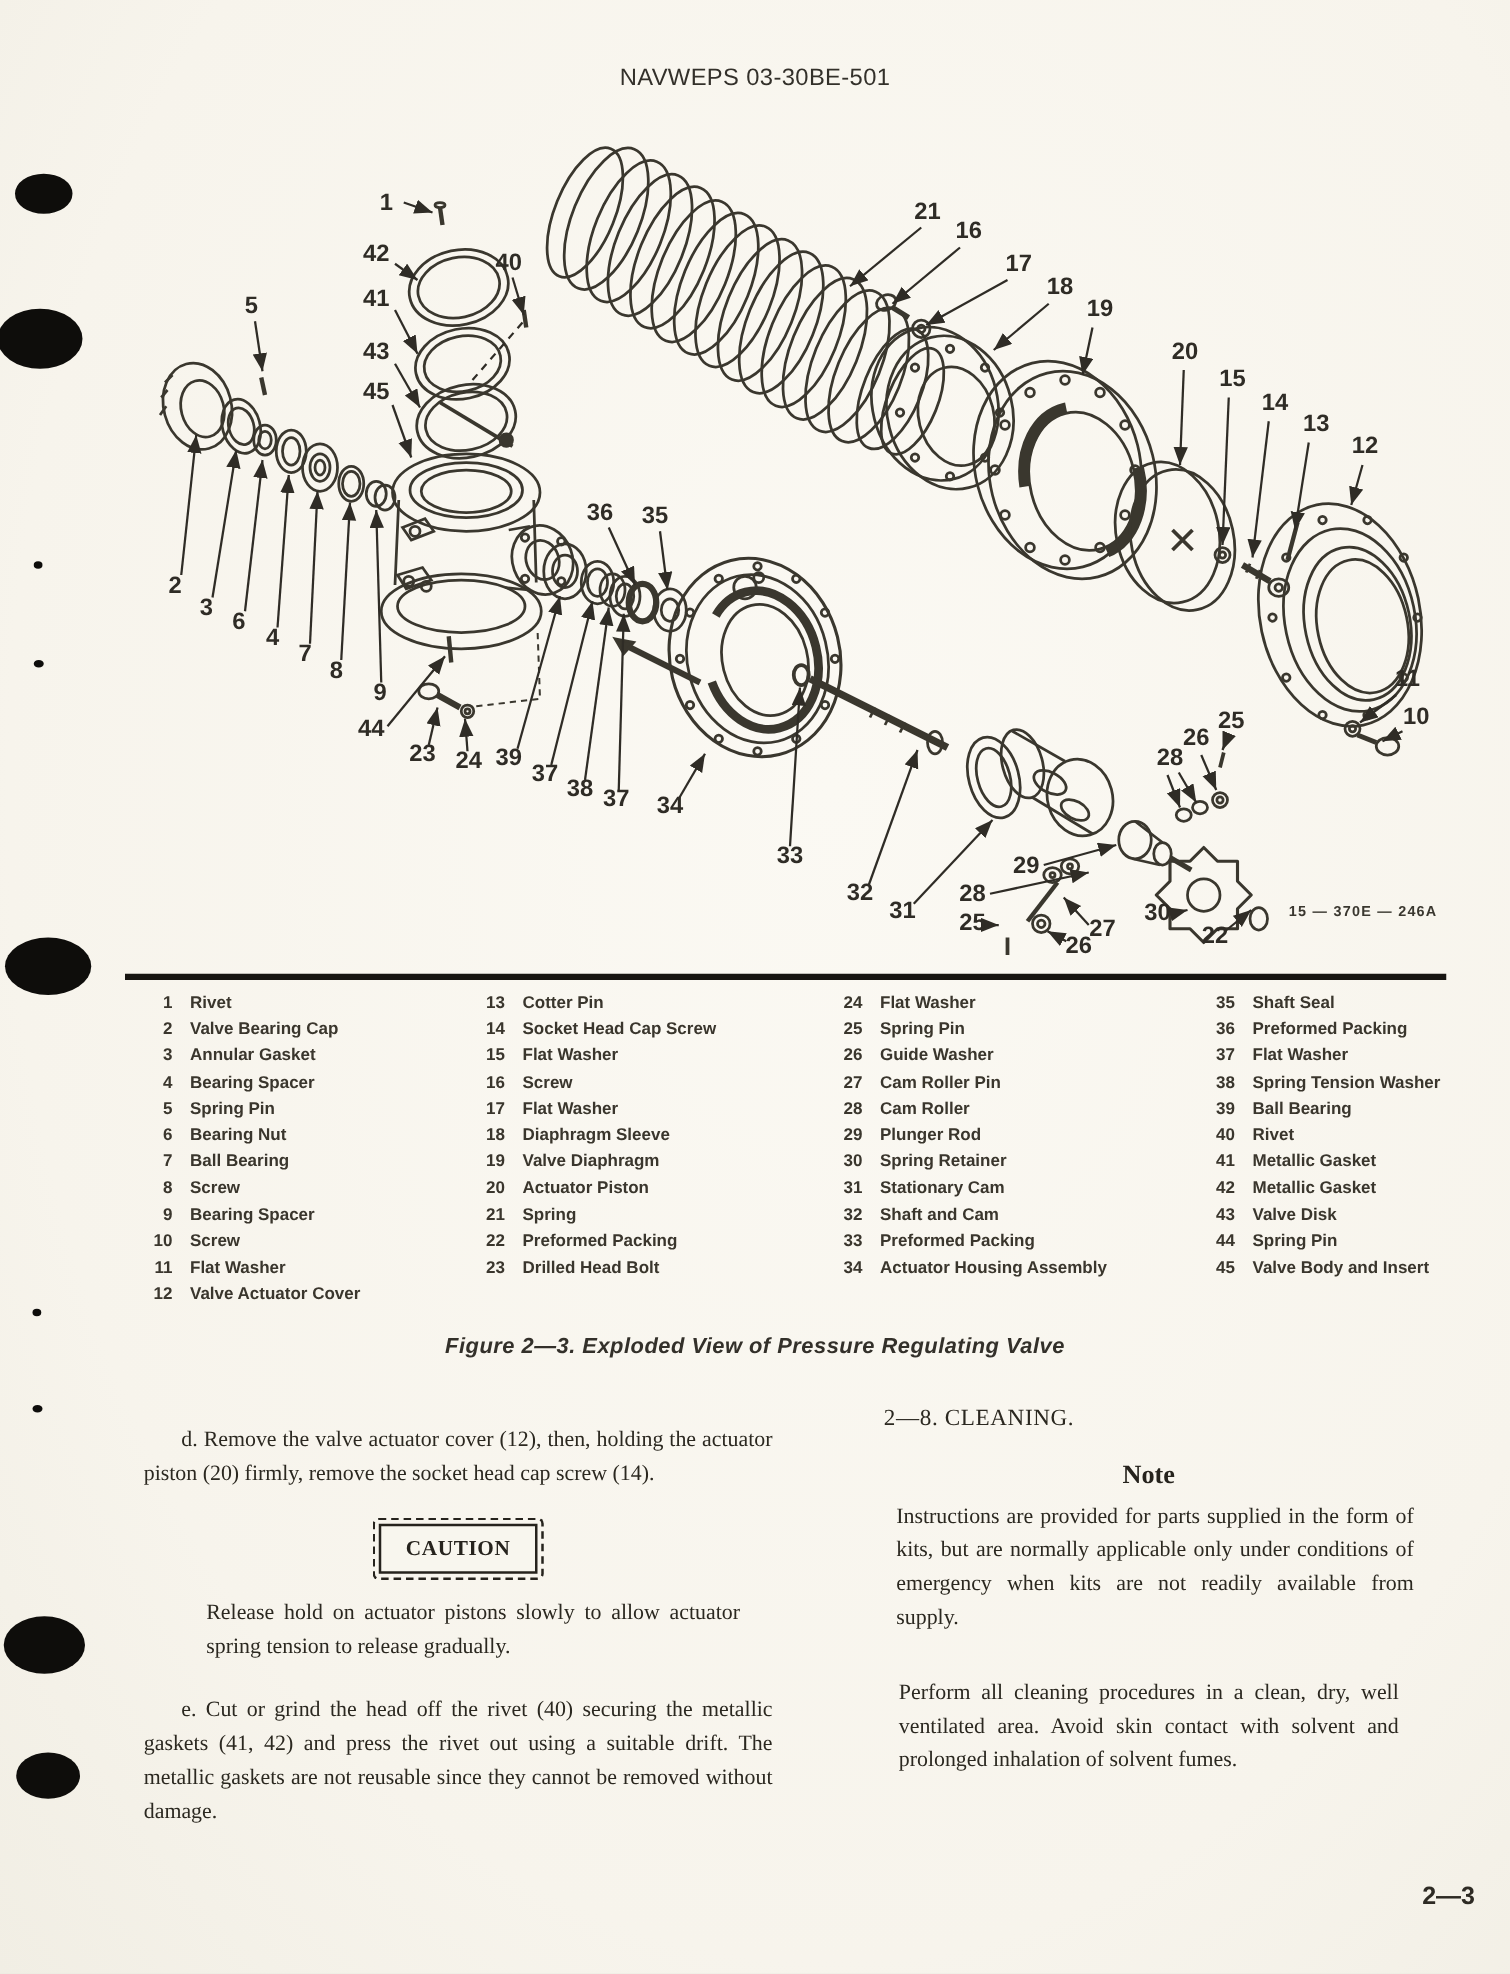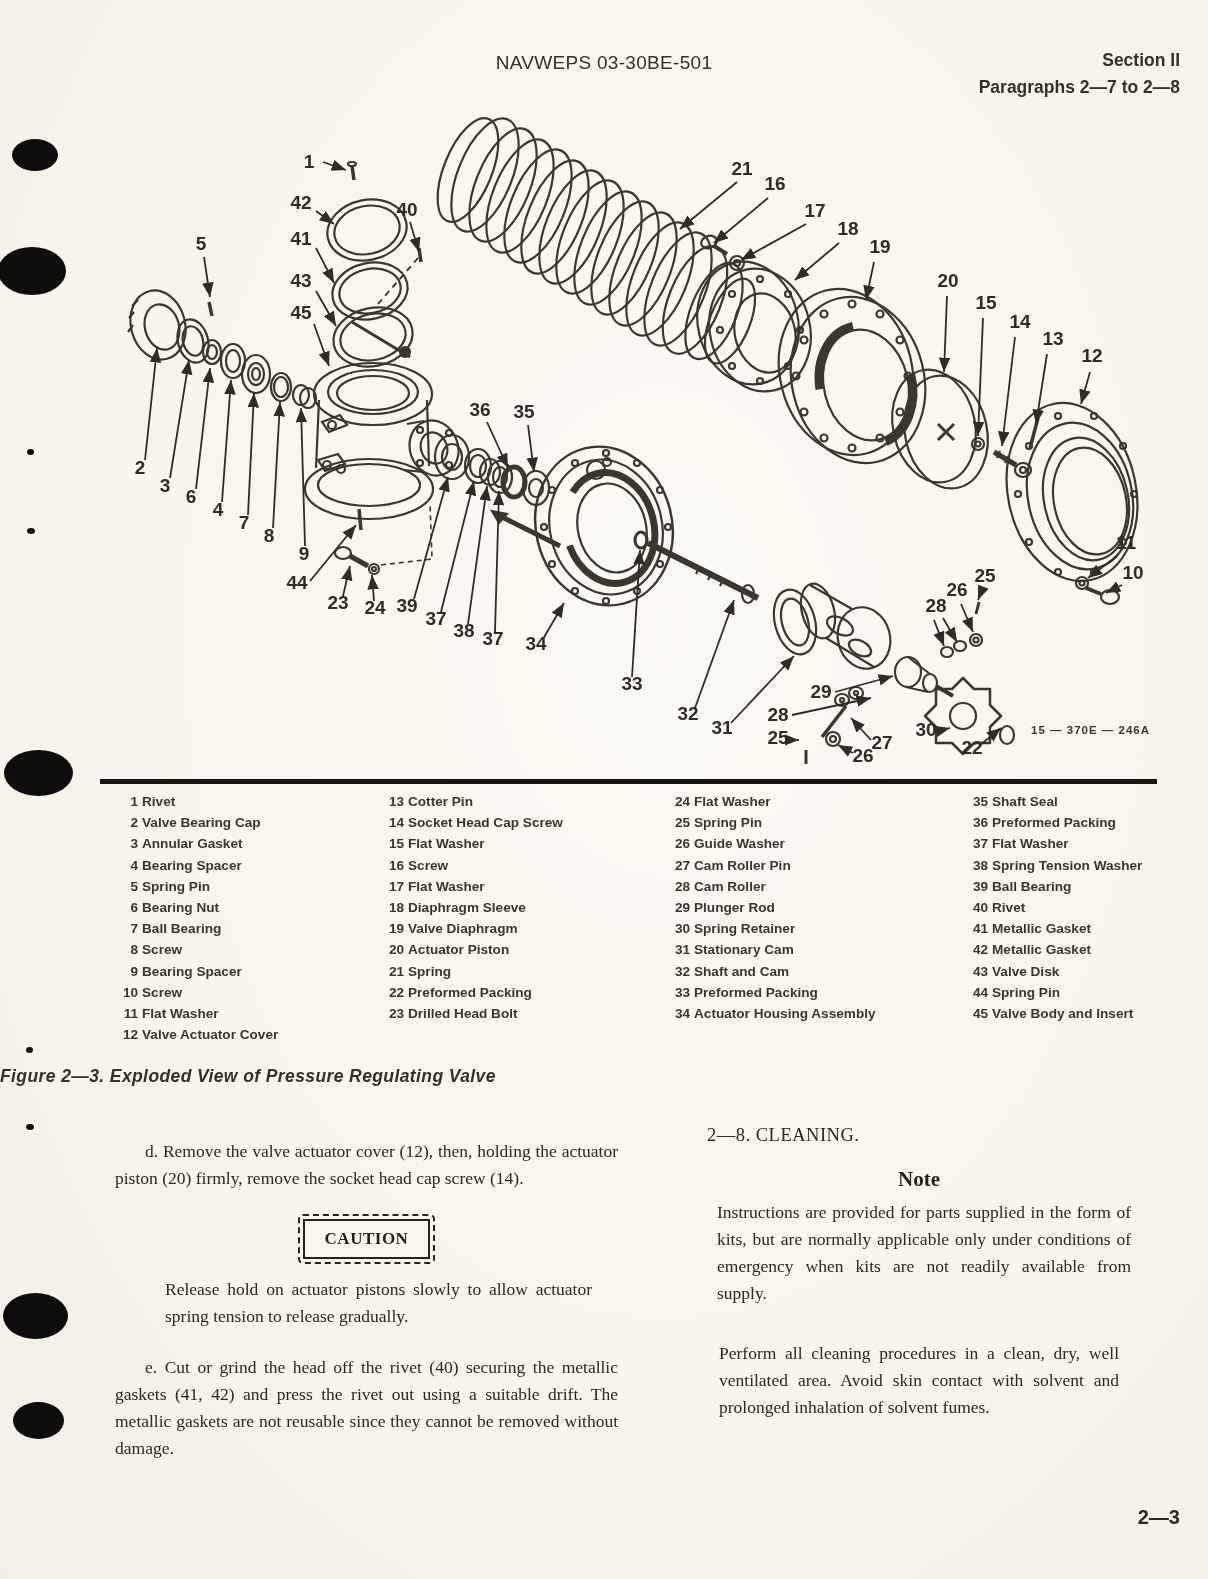--- a/index.html
+++ b/index.html
@@ -25,23 +25,23 @@
   
   .plist{position:absolute;top:794px;left:0;width:1208px;height:252px;}
   .pl-col{position:absolute;top:0;}
   .pl-col.c1{left:112px;width:260px;}
   .pl-col.c2{left:378px;width:276px;}
   .pl-col.c3{left:664px;width:290px;}
   .pl-col.c4{left:962px;width:240px;}
   .pl-row{display:flex;height:21.2px;align-items:baseline;
     font-weight:bold;font-size:13.6px;color:#3a362d;}
   .pl-num{width:26px;text-align:right;flex:none;}
-  .pl-name{margin-left:4px;white-space:nowrap;text-align:right;}
+  .pl-name{margin-left:14px;white-space:nowrap;text-align:right;}
   
-  .caption{position:absolute;top:1066px;left:0;width:100%;text-align:left;
+  .caption{position:absolute;top:1066px;left:0;width:100%;text-align:center;
     font-weight:bold;font-style:italic;font-size:17.5px;letter-spacing:.4px;color:#33302a;}
   
   .body-text{font-family:"Liberation Serif",serif;font-size:17.5px;line-height:27px;
     color:#2b2820;text-align:justify;}
   .colL{position:absolute;left:103px;top:1126px;width:527px;}
   .colR{position:absolute;left:707px;top:1122px;width:424px;}
   .para{margin:12px;text-indent:30px;}
   .inset{margin:17px 38px 0 62px;text-indent:0;}
   .caution-wrap{margin-top:27px;display:flex;justify-content:center;}
   .caution-box{position:relative;border:2.5px solid #26231d;padding:4px 20px 5px;
@@ -70,24 +70,20 @@
     <div class="dot" style="left:27px;top:449px;width:7px;height:6px;"></div>
     <div class="dot" style="left:27px;top:528px;width:8px;height:6px;"></div>
     <div class="dot" style="left:4px;top:750px;width:69px;height:46px;"></div>
     <div class="dot" style="left:26px;top:1047px;width:7px;height:6px;"></div>
     <div class="dot" style="left:26px;top:1124px;width:8px;height:6px;"></div>
     <div class="dot" style="left:3px;top:1293px;width:65px;height:46px;"></div>
     <div class="dot" style="left:13px;top:1402px;width:51px;height:37px;"></div>
   </div>
 
   <div class="hdr-doc">NAVWEPS 03-30BE-501</div>
-  <div class="hdr-right">
-    <div>Section II</div>
-    <div>Paragraphs 2—7 to 2—8</div>
-  </div>
 
   <svg class="fig-svg" viewBox="0 105 1208 680" fill="none" stroke="#3a372e" stroke-width="2.2">
     <defs>
       <marker id="arr" markerWidth="9" markerHeight="8" refX="8" refY="3.2" orient="auto">
         <path d="M0,0 L8,3.2 L0,6.4 z" fill="#2f2c26" stroke="none"></path>
       </marker>
     </defs>
 
     <g>
       <ellipse cx="468" cy="170" rx="24" ry="55" transform="rotate(22 468 170)"></ellipse>

